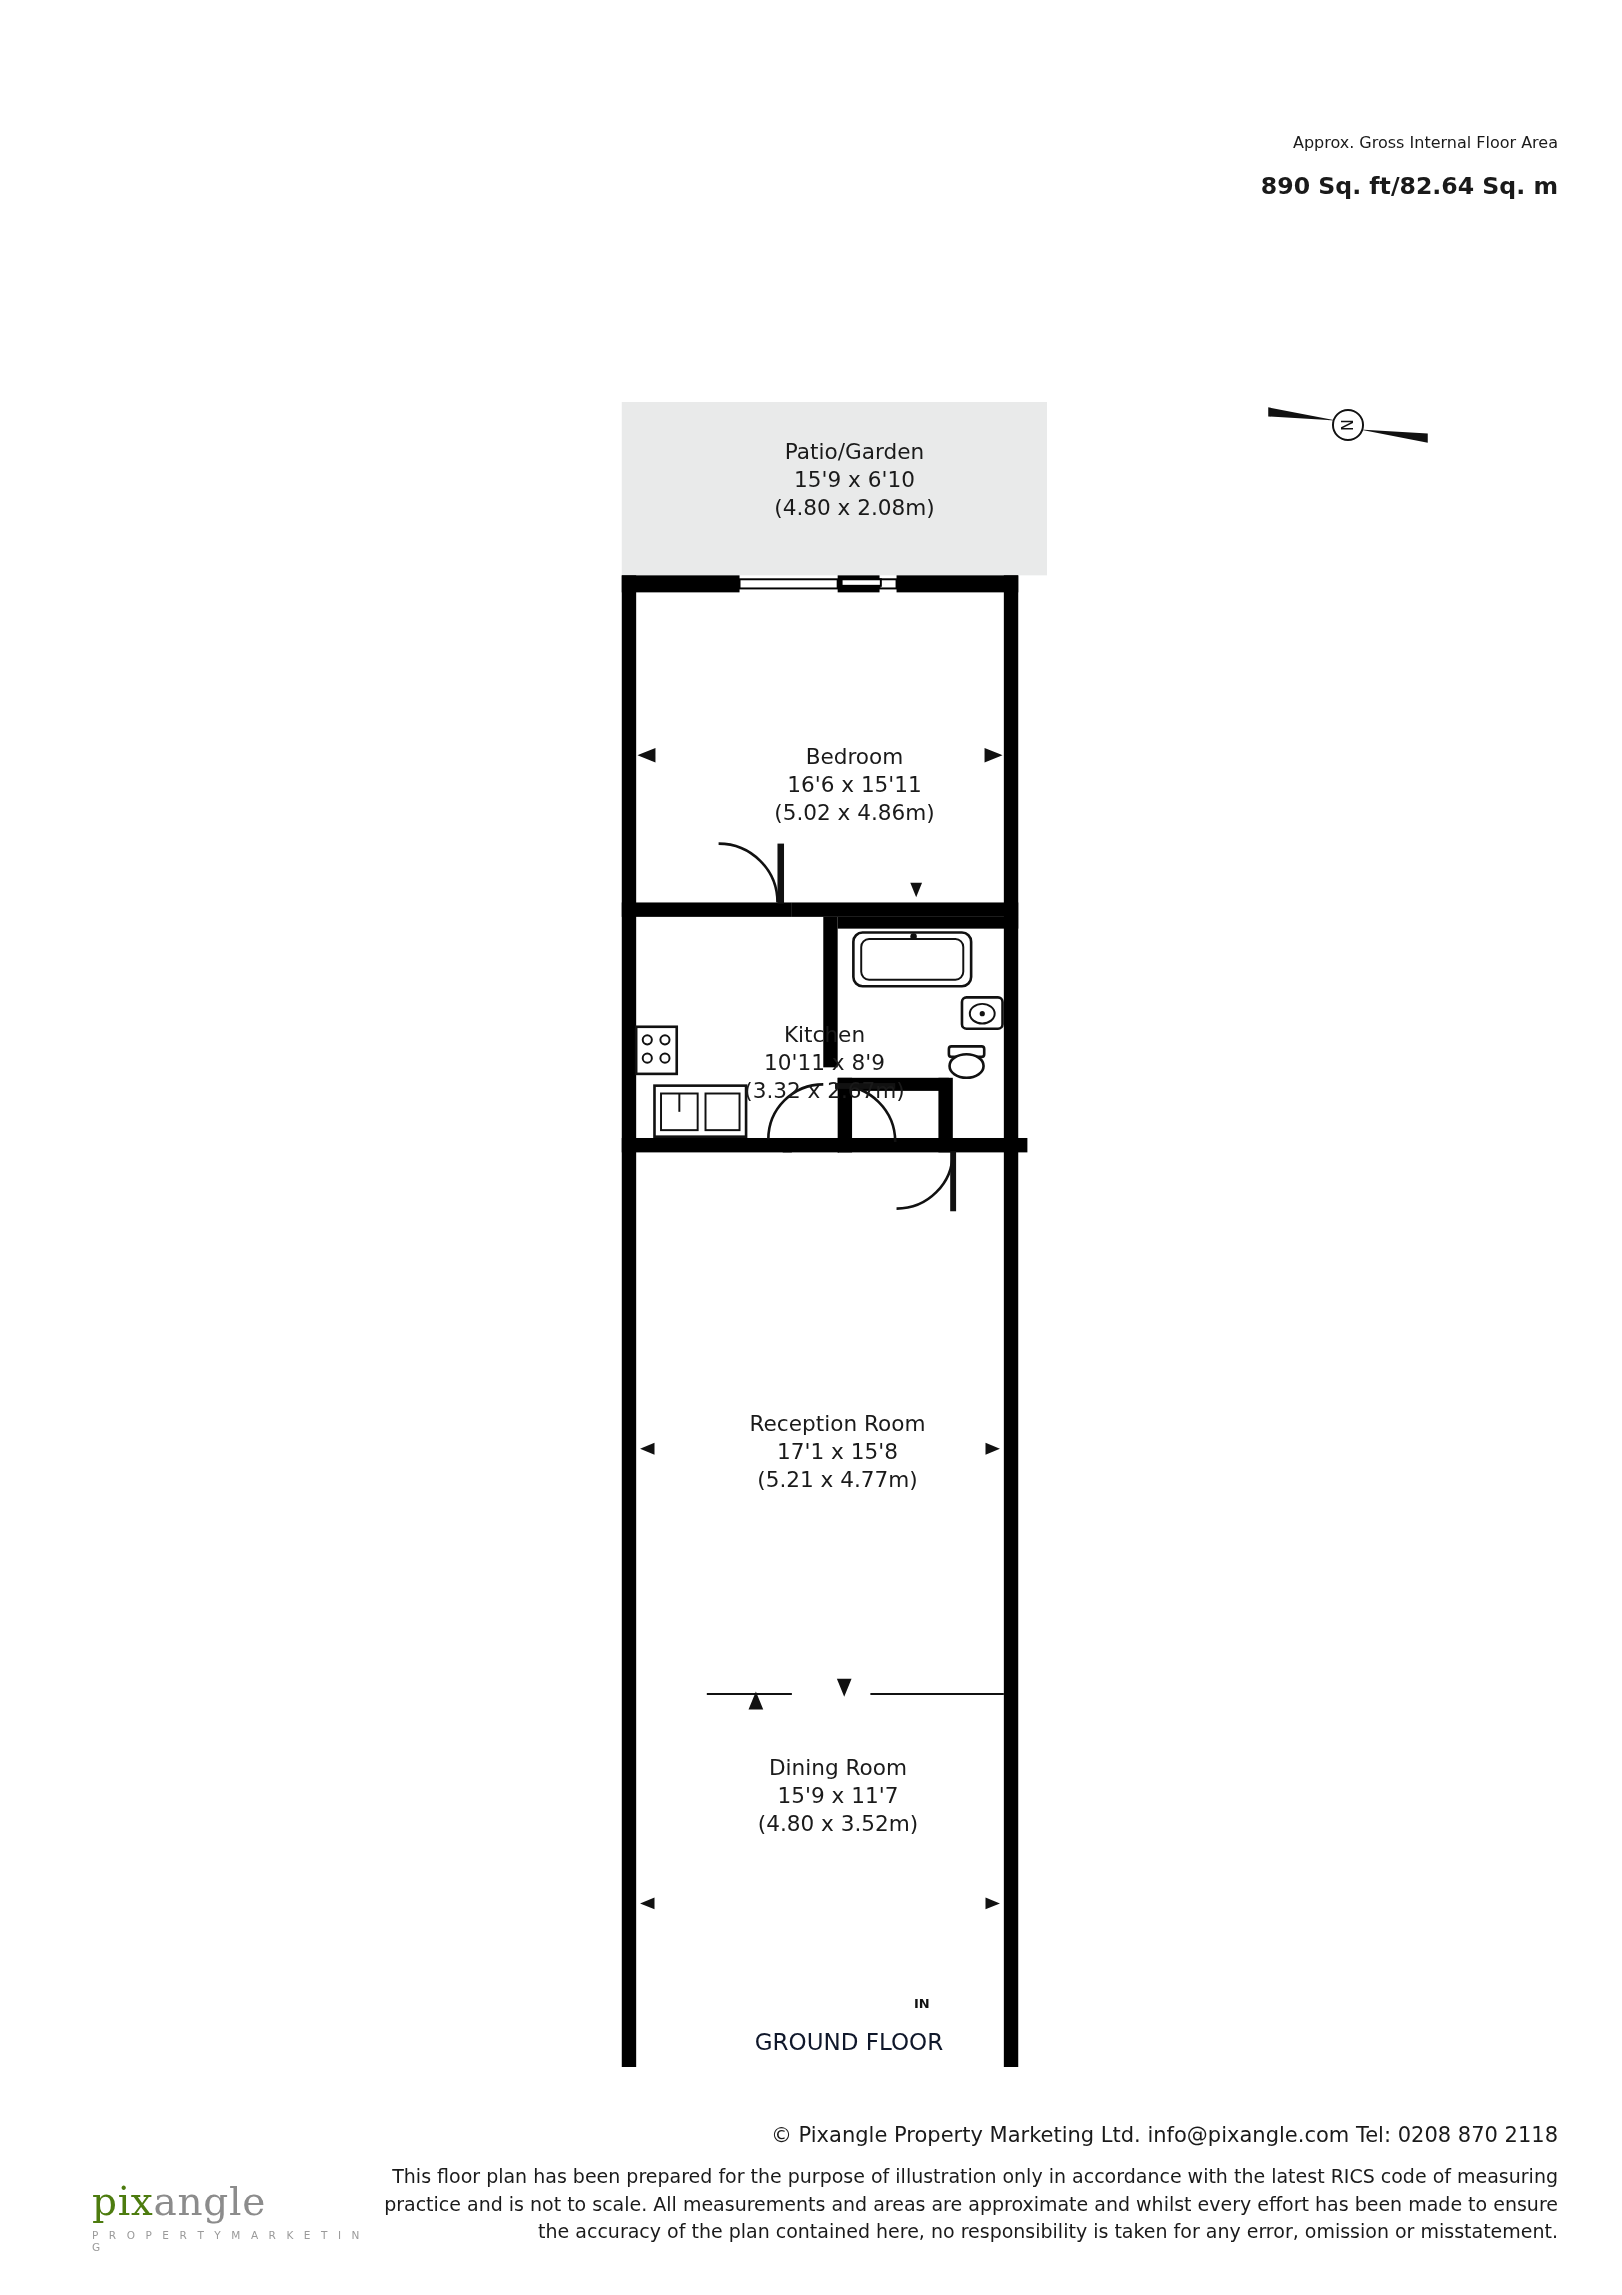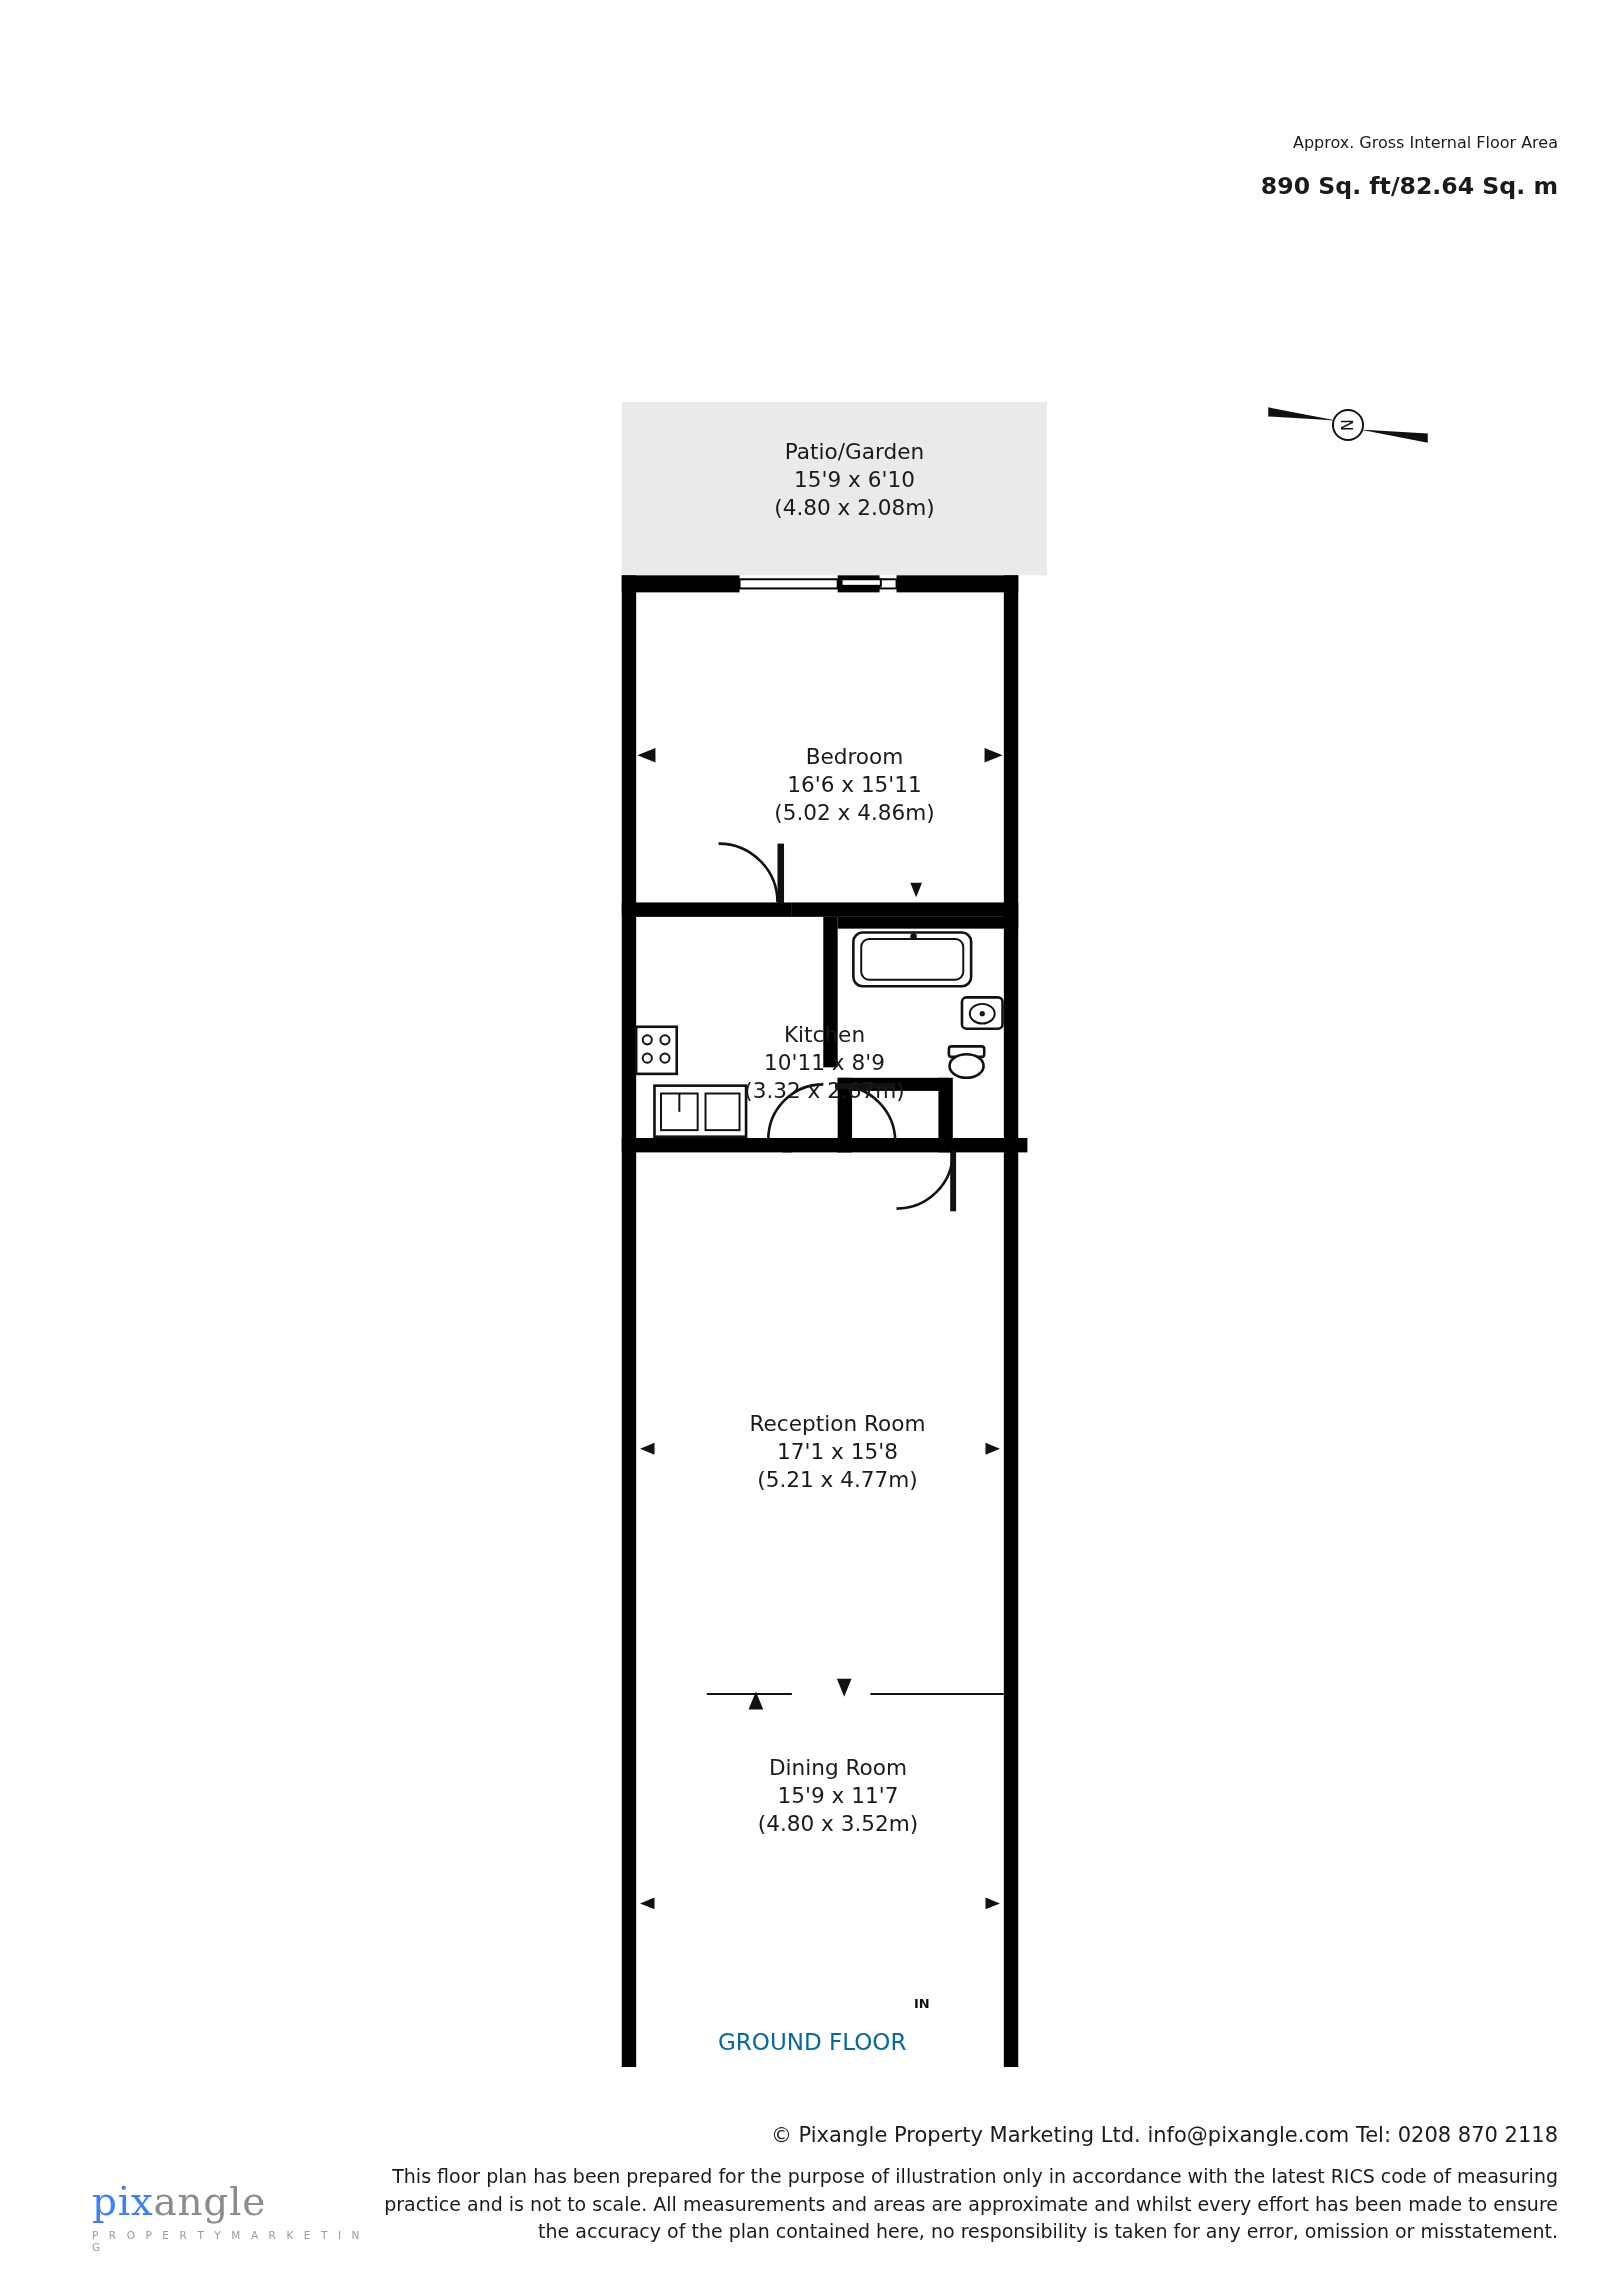--- a/index.html
+++ b/index.html
@@ -86,23 +86,23 @@
     font-size: 13px;
     font-weight: bold;
     color: #111;
   }
 
   #ground-floor {
     position: absolute;
     left: 718px;
     top: 2029px;
     width: 262px;
-    text-align: left;
+    text-align: center;
     font-size: 23px;
-    color: #0369a1;
+    color: #0f172a;
   }
 
   
   #copyright {
     position: absolute;
     right: 65px;
     top: 2123px;
     font-size: 21px;
     color: #1a1a1a;
     text-align: center;
@@ -124,21 +124,21 @@
     left: 92px;
     top: 2179px;
     width: 275px;
   }
   #logo-word {
     font-family: "DejaVu Serif", serif;
     font-size: 39px;
     color: #8c8c8c;
     letter-spacing: 0.7px;
   }
-  #logo-word .pix { color: #3b82f6; }
+  #logo-word .pix { color: #4d7c0f; }
   #logo-word .ang { color: #8c8c8c; }
   #logo-sub {
     margin-top: 5.2px;
     font-size: 10.5px;
     letter-spacing: 3.6px;
     color: #9a9a9a;
   }
 </style>
 </head>
 <body>

